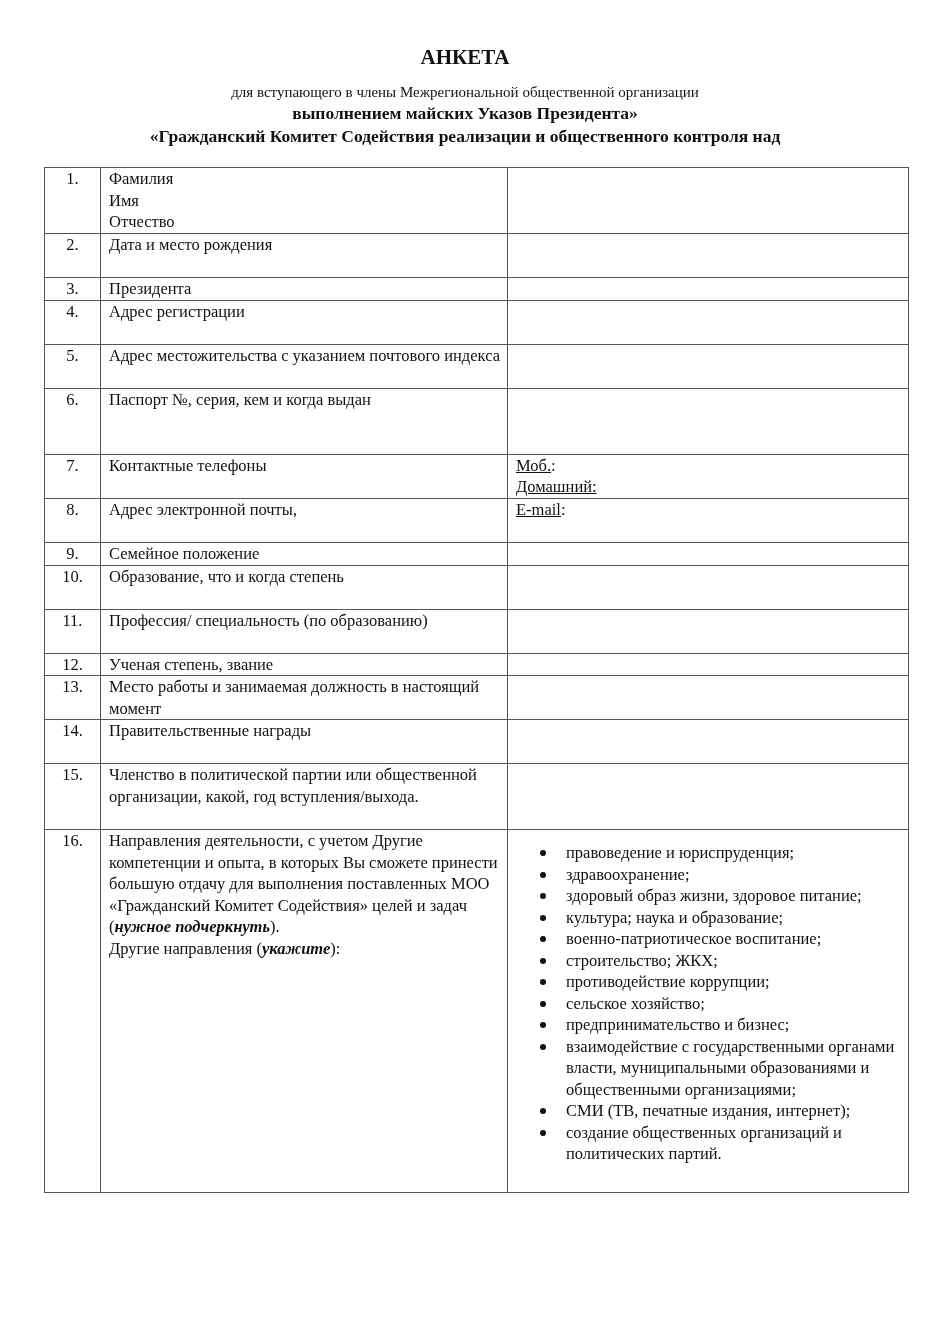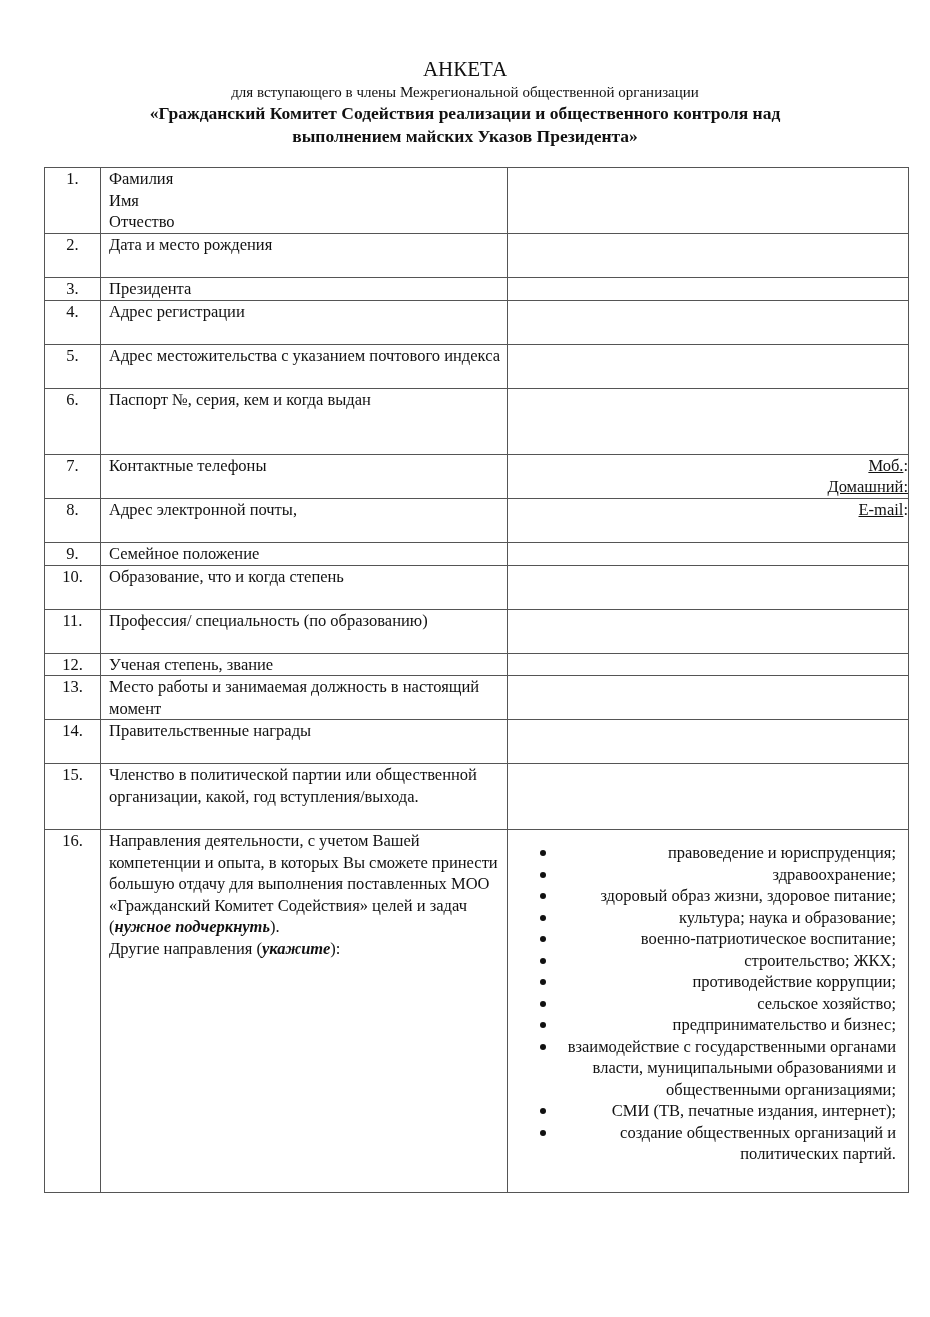--- a/index.html
+++ b/index.html
@@ -2,54 +2,54 @@
 <html><head>
   <meta charset="utf-8">
   <style>
     html, body { margin: 0; padding: 0; background: #ffffff; }
     body {
       width: 930px; height: 1317px; position: relative; overflow: hidden;
       font-family: "Liberation Serif", "DejaVu Serif", serif;
       color: #111;
     }
     .header { position: absolute; left: 0; width: 930px; text-align: center; }
-    .h-title { top: 56px; font-size: 21px; font-weight: normal; line-height: 26px; }
+    .h-title { top: 44px; font-size: 21px; font-weight: bold; line-height: 26px; }
     .h-sub { top: 81px; font-size: 15px; line-height: 22px; }
     .h-org { top: 102px; font-size: 17.5px; font-weight: bold; line-height: 23px; }
     .h-org span { display: block; }
 
     table.form {
       position: absolute; left: 44px; top: 167px;
       width: 865px; border-collapse: collapse; table-layout: fixed;
       font-size: 16.5px; line-height: 21.5px;
     }
     table.form td {
       border: 1.4px solid #555; vertical-align: top; padding: 0;
     }
     td.num { width: 55px; text-align: center; padding-right: 6px; }
     td.label { width: 398px; padding-left: 8px !important; }
-    td.value { padding-left: 8px !important; text-align: right; }
+    td.value { padding-left: 8px !important; }
     .u { text-decoration: underline; }
     .bi { font-weight: bold; font-style: italic; }
     ul.bullets { margin: 12px; padding: 0 0 0 24px; list-style: none; }
     ul.bullets li { position: relative; padding-left: 8px; }
     ul.bullets li::before {
       content: ""; position: absolute; left: -18px; top: 8px;
       width: 6px; height: 6px; border-radius: 50%; background: #111;
     }
     .line { display: block; }
   </style>
 </head>
 <body>
 
 <div class="header h-title">АНКЕТА</div>
 <div class="header h-sub">для вступающего в члены  Межрегиональной общественной организации</div>
 <div class="header h-org">
+  <span>выполнением майских Указов Президента»</span>
   <span>«Гражданский Комитет Содействия реализации и общественного контроля над</span>
-  <span>выполнением майских Указов Президента»</span>
 </div>
 
 <table class="form">
 
   <tbody>
       <tr style="height:66px">
     <td class="num">1.</td>
     <td class="label">
       <span class="line">Фамилия</span>
       <span class="line">Имя</span>
@@ -143,21 +143,21 @@
 
   <tr style="height:66px">
     <td class="num">15.</td>
     <td class="label">Членство в политической партии или общественной организации, какой, год вступления/выхода.</td>
     <td class="value"></td>
   </tr>
 
   <tr style="height:363px">
     <td class="num">16.</td>
     <td class="label">
-      <span>Направления деятельности, с учетом Вашей компетенции и опыта, в которых Вы сможете принести большую отдачу для выполнения поставленных МОО «Гражданский Комитет Содействия» целей и задач (</span><span class="bi">нужное подчеркнуть</span><span>).</span>
+      <span>Направления деятельности, с учетом Другие компетенции и опыта, в которых Вы сможете принести большую отдачу для выполнения поставленных МОО «Гражданский Комитет Содействия» целей и задач (</span><span class="bi">нужное подчеркнуть</span><span>).</span>
       <span class="line"><span>Другие направления (</span><span class="bi">укажите</span><span>):</span></span>
     </td>
     <td class="value" style="padding-left:14px !important;">
       <ul class="bullets">
         <li>правоведение и юриспруденция;</li>
         <li>здравоохранение;</li>
         <li>здоровый образ жизни, здоровое питание;</li>
         <li>культура; наука и образование;</li>
         <li>военно-патриотическое воспитание;</li>
         <li>строительство; ЖКХ;</li>

